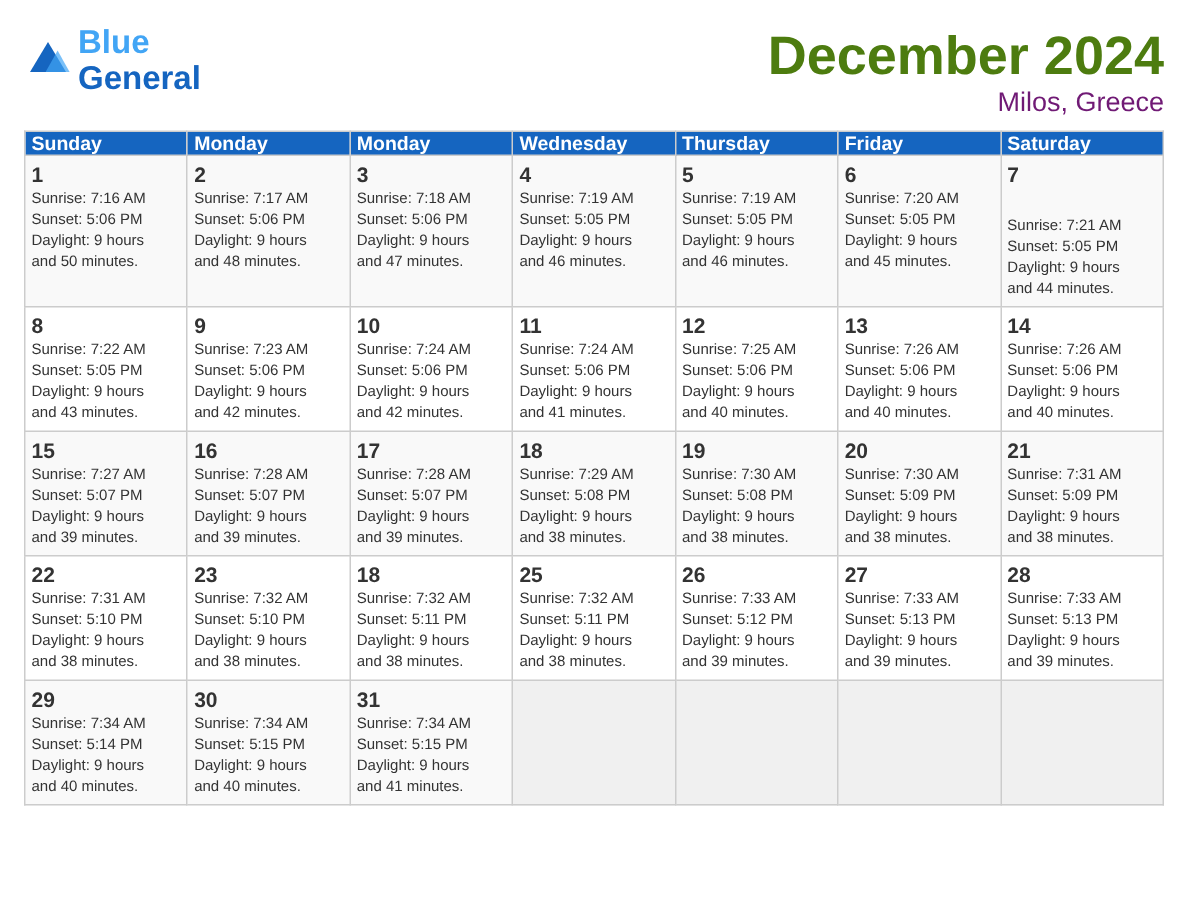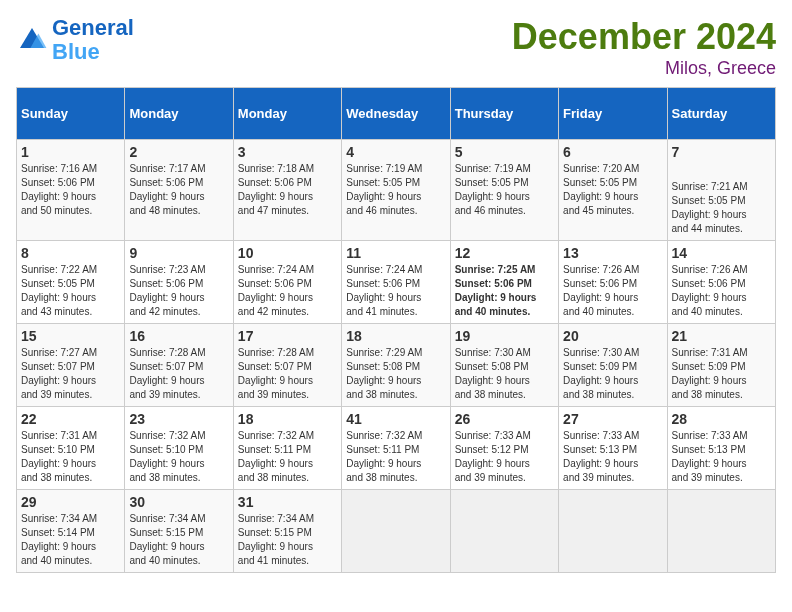--- a/index.html
+++ b/index.html
@@ -47,21 +47,21 @@
       color: #701a75;
     }
     table {
       width: 100%;
       border-collapse: collapse;
       font-size: 11px;
     }
     thead tr th {
       background-color: #1565c0;
       color: #fff;
-      padding: 18px 4px;
+      padding: 0 4px;
       text-align: left;
       font-size: 13px;
       font-weight: bold;
       border: 1px solid #ccc;
     }
     tbody tr td {
       border: 1px solid #ccc;
       vertical-align: top;
       padding: 4px;
       min-height: 70px;
@@ -92,22 +92,22 @@
 </head>
 <body>
 
 <div class="header">
   <div class="logo">
     <svg class="logo-icon" viewBox="0 0 40 40">
       <polygon points="20,5 35,30 5,30" fill="#1565c0"></polygon>
       <polygon points="28,12 38,30 18,30" fill="#42a5f5" opacity="0.7"></polygon>
     </svg>
     <div class="logo-text">
+      <div><span style="color:#42a5f5">Blue</span></div>
       <div><span>General</span></div>
-      <div><span style="color:#42a5f5">Blue</span></div>
     </div>
   </div>
   <div class="title-block">
     <div class="month-title">December 2024</div>
     <div class="location">Milos, Greece</div>
   </div>
 </div>
 
 <table>
   <thead>
@@ -197,21 +197,21 @@
         </td>
         <td>
           <span class="day-number">11</span>
           <div class="day-info" style="white-space: pre-line;">Sunrise: 7:24 AM
 Sunset: 5:06 PM
 Daylight: 9 hours
 and 41 minutes.</div>
         </td>
         <td>
           <span class="day-number">12</span>
-          <div class="day-info" style="white-space: pre-line; font-weight: bold;">Sunrise: 7:25 AM
+          <div class="day-info" style="white-space: pre-line;">Sunrise: 7:25 AM
 Sunset: 5:06 PM
 Daylight: 9 hours
 and 40 minutes.</div>
         </td>
         <td>
           <span class="day-number">13</span>
           <div class="day-info" style="white-space: pre-line;">Sunrise: 7:26 AM
 Sunset: 5:06 PM
 Daylight: 9 hours
 and 40 minutes.</div>
@@ -291,21 +291,21 @@
 and 38 minutes.</div>
         </td>
         <td>
           <span class="day-number">18</span>
           <div class="day-info" style="white-space: pre-line;">Sunrise: 7:32 AM
 Sunset: 5:11 PM
 Daylight: 9 hours
 and 38 minutes.</div>
         </td>
         <td>
-          <span class="day-number">41</span>
+          <span class="day-number">25</span>
           <div class="day-info" style="white-space: pre-line;">Sunrise: 7:32 AM
 Sunset: 5:11 PM
 Daylight: 9 hours
 and 38 minutes.</div>
         </td>
         <td>
           <span class="day-number">26</span>
           <div class="day-info" style="white-space: pre-line;">Sunrise: 7:33 AM
 Sunset: 5:12 PM
 Daylight: 9 hours

